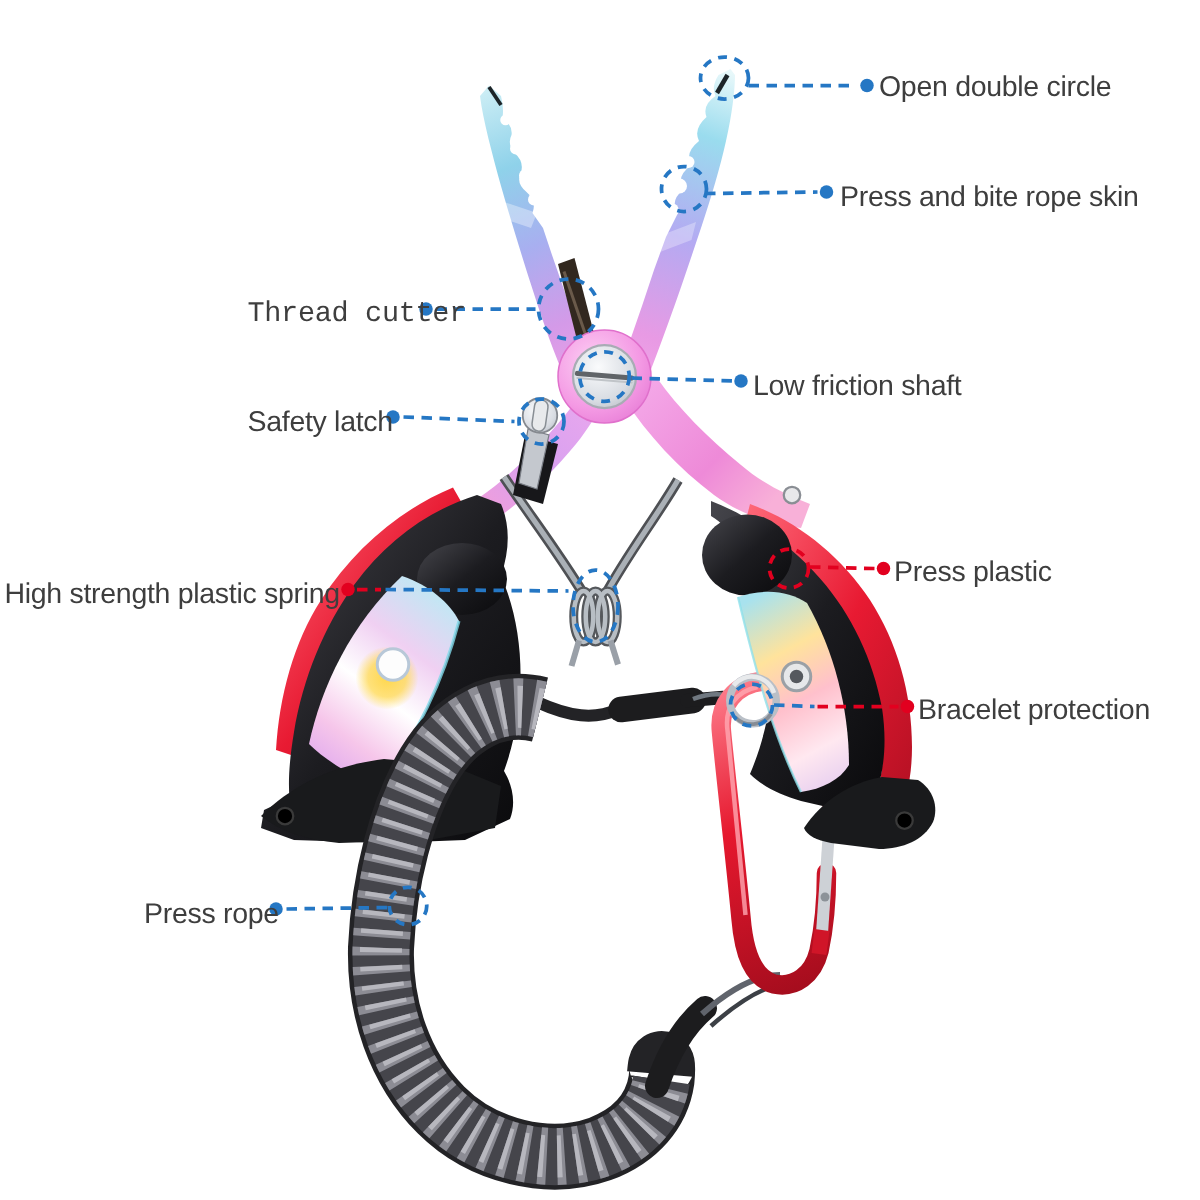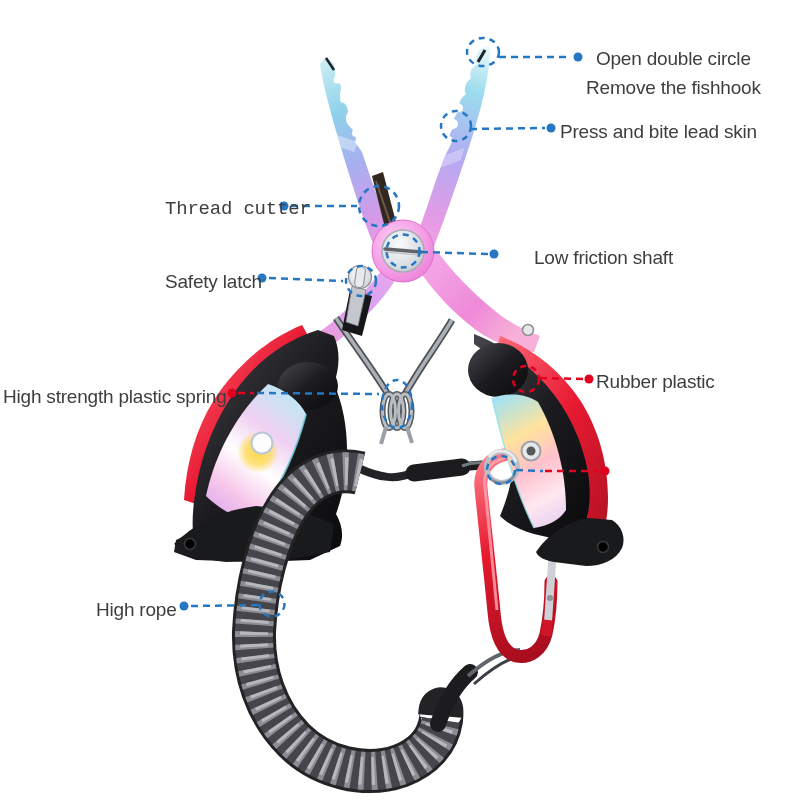--- a/index.html
+++ b/index.html
@@ -275,25 +275,25 @@
     <circle cx="605" cy="471" r="4.5" fill="#e2001f" stroke="none"></circle>
 
     <circle cx="184" cy="606" r="4.5" fill="#2577c4" stroke="none"></circle>
     <path d="M 191 606 L 262 605" stroke="#2577c4" stroke-dasharray="7 5"></path>
     <circle cx="272" cy="604" r="12.5" stroke="#2577c4" stroke-dasharray="6 5"></circle>
   </g>
 </svg>
 
   <div class="label" style="left:586px;top:44px;line-height:29px;">
     <span>Open double circle</span>
-    <span class="l2">Remove the fishhook</span>
   </div>
-  <div class="label" style="left:560px;top:118px;">Press and bite lead skin</div>
+  <div class="label" style="left:560px;top:118px;">Press and bite rope skin</div>
   <div class="label" style="left:165px;top:196px;font-family:Liberation Mono, monospace;">Thread cutter</div>
-  <div class="label" style="left:502px;top:244px;margin-left:32px;">Low friction shaft</div>
+  <div class="label" style="left:502px;top:244px;">Low friction shaft</div>
   <div class="label" style="left:165px;top:268px;">Safety latch</div>
   <div class="label" style="left:3px;top:383px;">High strength plastic spring</div>
   <div class="label" style="left:596px;top:368px;">
-    <span>Rubber plastic</span>
+    <span>Press plastic</span>
   </div>
-  <div class="label" style="left:96px;top:596px;">High rope</div>
+  <div class="label" style="left:612px;top:460px;">Bracelet protection</div>
+  <div class="label" style="left:96px;top:596px;">Press rope</div>
 
 </div>
 
 </body></html>

